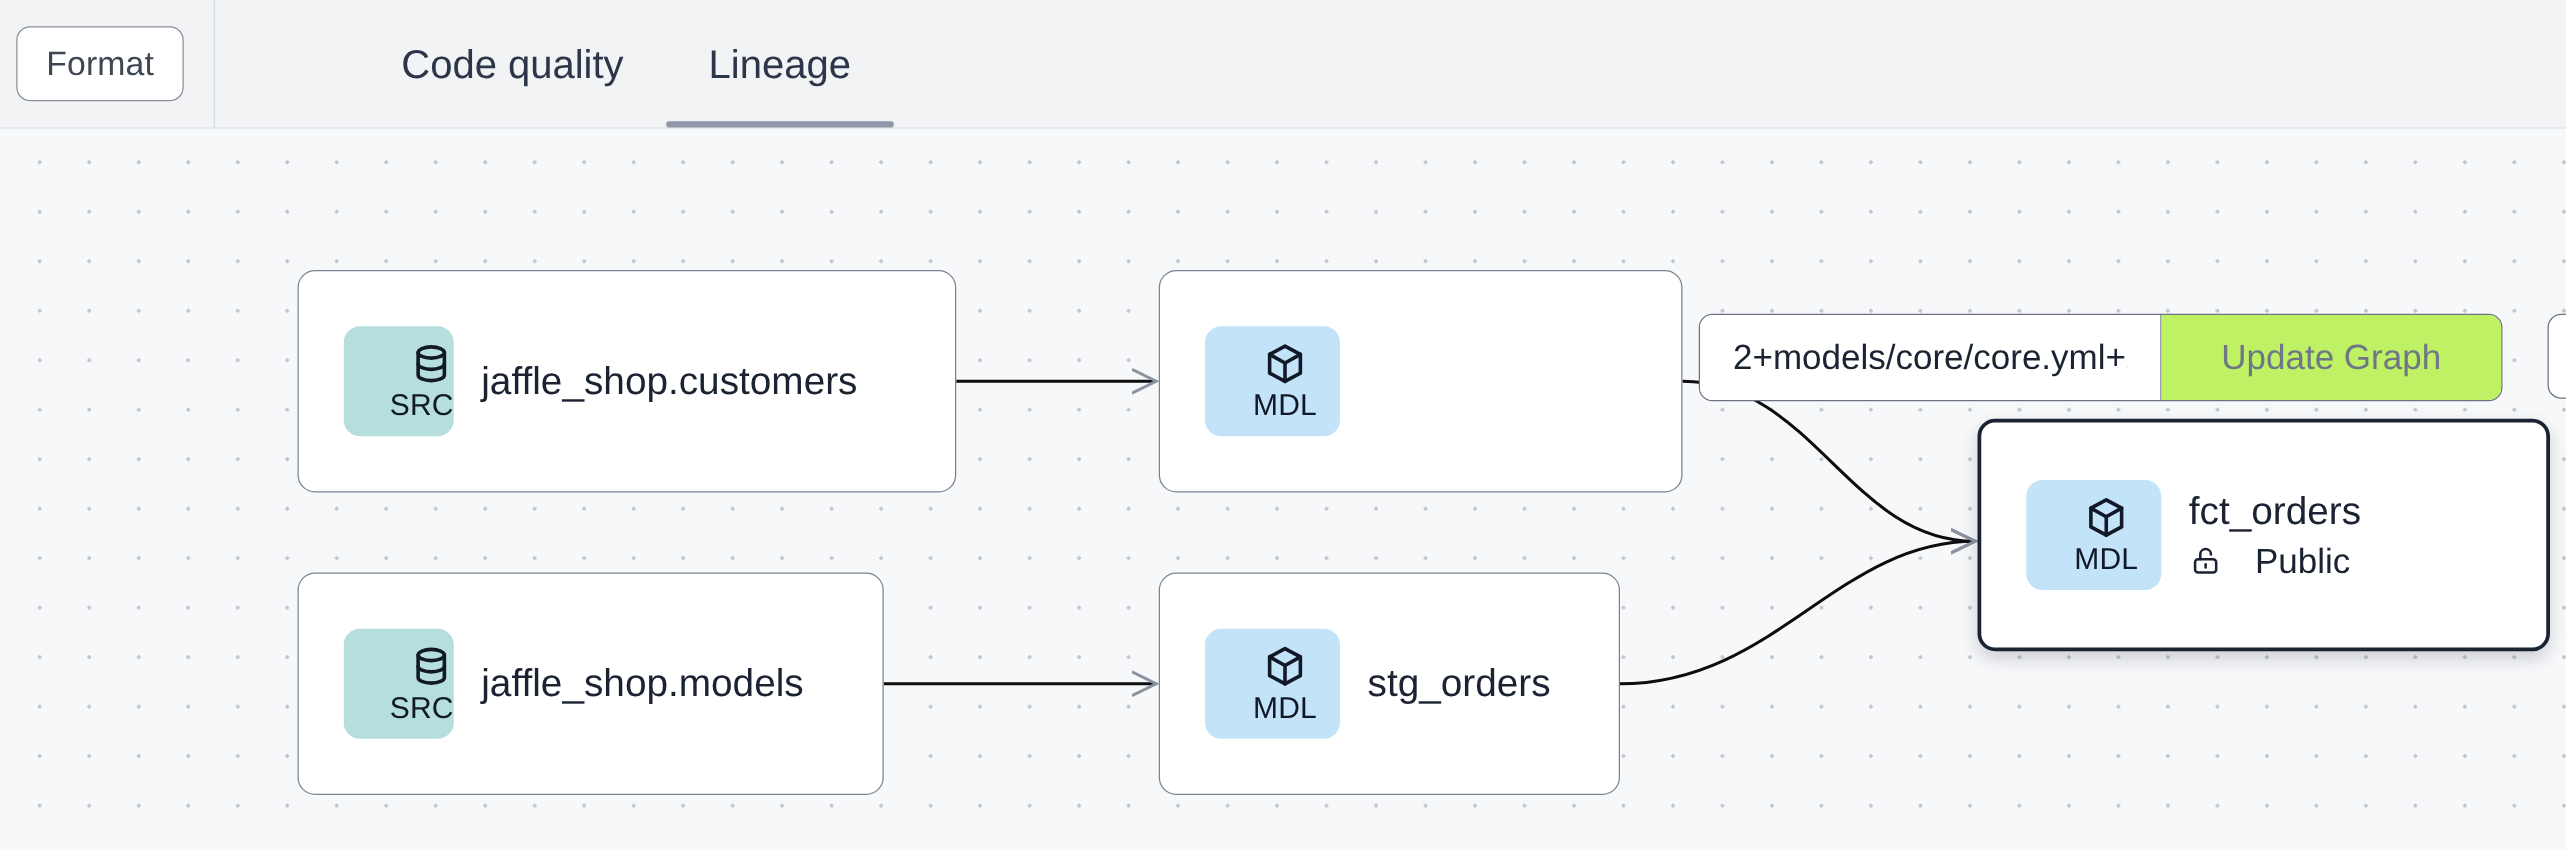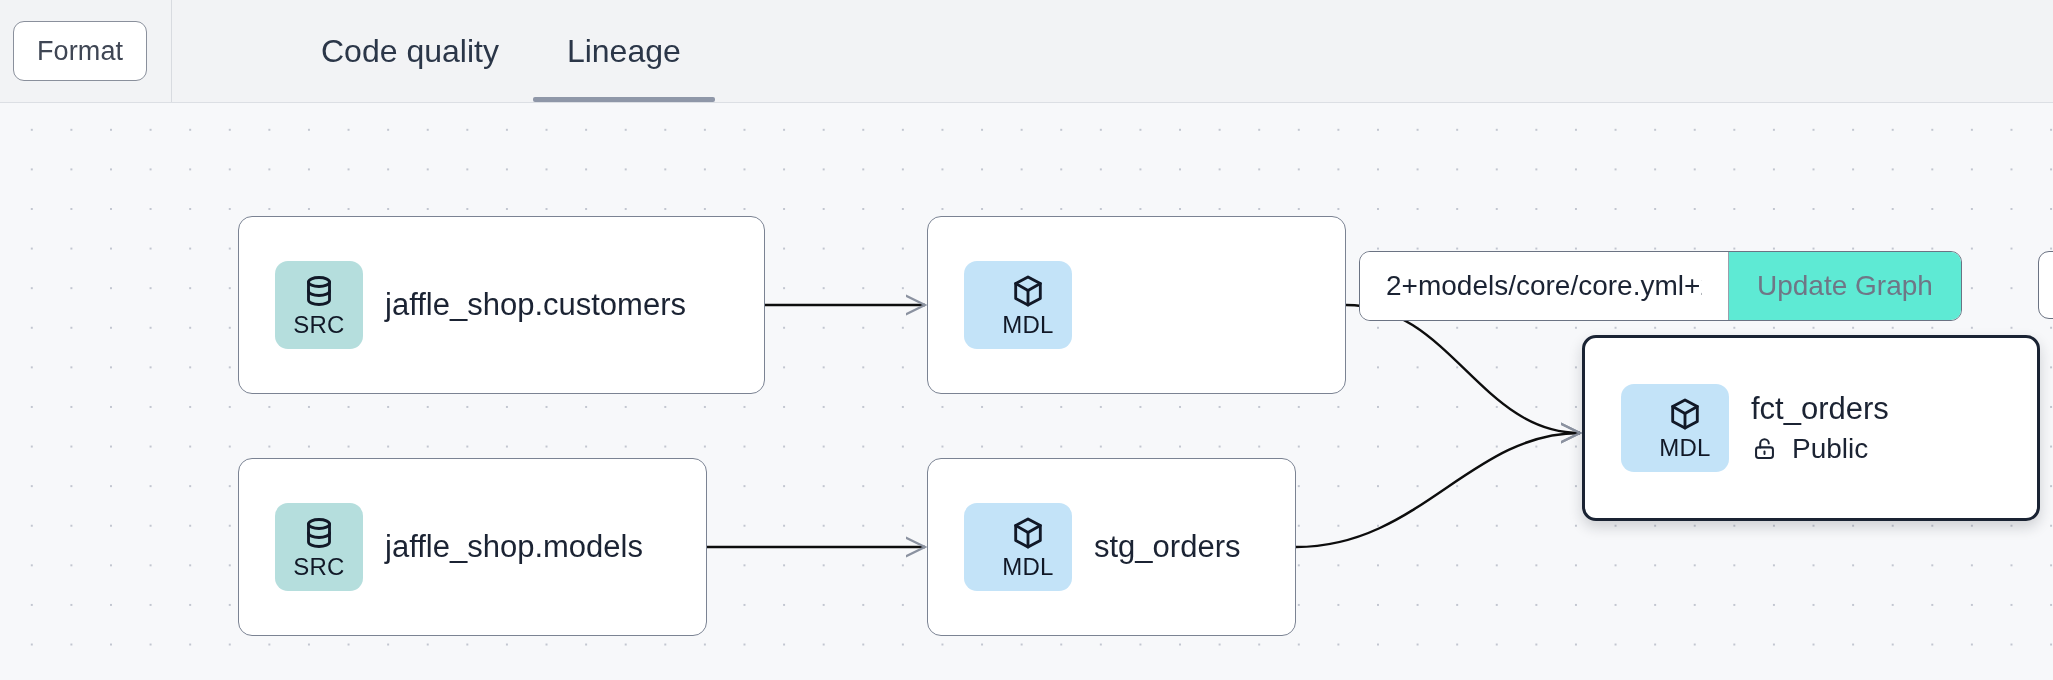--- a/index.html
+++ b/index.html
@@ -134,21 +134,21 @@
   .badge {
     width: 88px;
     height: 88px;
     border-radius: 13px;
     display: flex;
     flex-direction: column;
     align-items: center;
     justify-content: center;
     flex: 0 0 auto;
   }
-  .badge.src { background: #b5dedd; }
+  .badge.src { background: #b5dedd; align-items: flex-end; }
   .badge.mdl { background: #c3e3f8; padding-left: 20px; }
 
   .badge svg { display: block; }
 
   .badge-label {
     font-size: 24px;
     line-height: 1;
     color: #111827;
     margin-top: 4px;
     letter-spacing: .2px;
@@ -164,21 +164,21 @@
   .node-title {
     font-size: 31px;
     color: #1b2333;
     line-height: 1.15;
     white-space: nowrap;
   }
 
   .node-sub {
     display: flex;
     align-items: center;
-    gap: 14px;
+    gap: 26px;
     margin-top: 6px;
     font-size: 28px;
     color: #1b2333;
     white-space: nowrap;
   }
   .node-sub svg { display: block; flex: 0 0 auto; }
 
   
   .graph-control {
     position: absolute;
@@ -203,22 +203,22 @@
     border: none;
     outline: none;
     font-family: "Liberation Sans", sans-serif;
     width: 368px;
     box-sizing: border-box;
   }
   .update-graph-btn {
     display: flex;
     align-items: center;
     justify-content: center;
-    padding: 0 28px;
-    background: #5eead4;
+    padding: 0 48px;
+    background: #bef264;
     border: none;
     border-left: 1.5px solid #9aa0ac;
     font-size: 28px;
     color: #6f7686;
     font-family: "Liberation Sans", sans-serif;
     cursor: pointer;
     white-space: nowrap;
   }
 
   .side-control {

